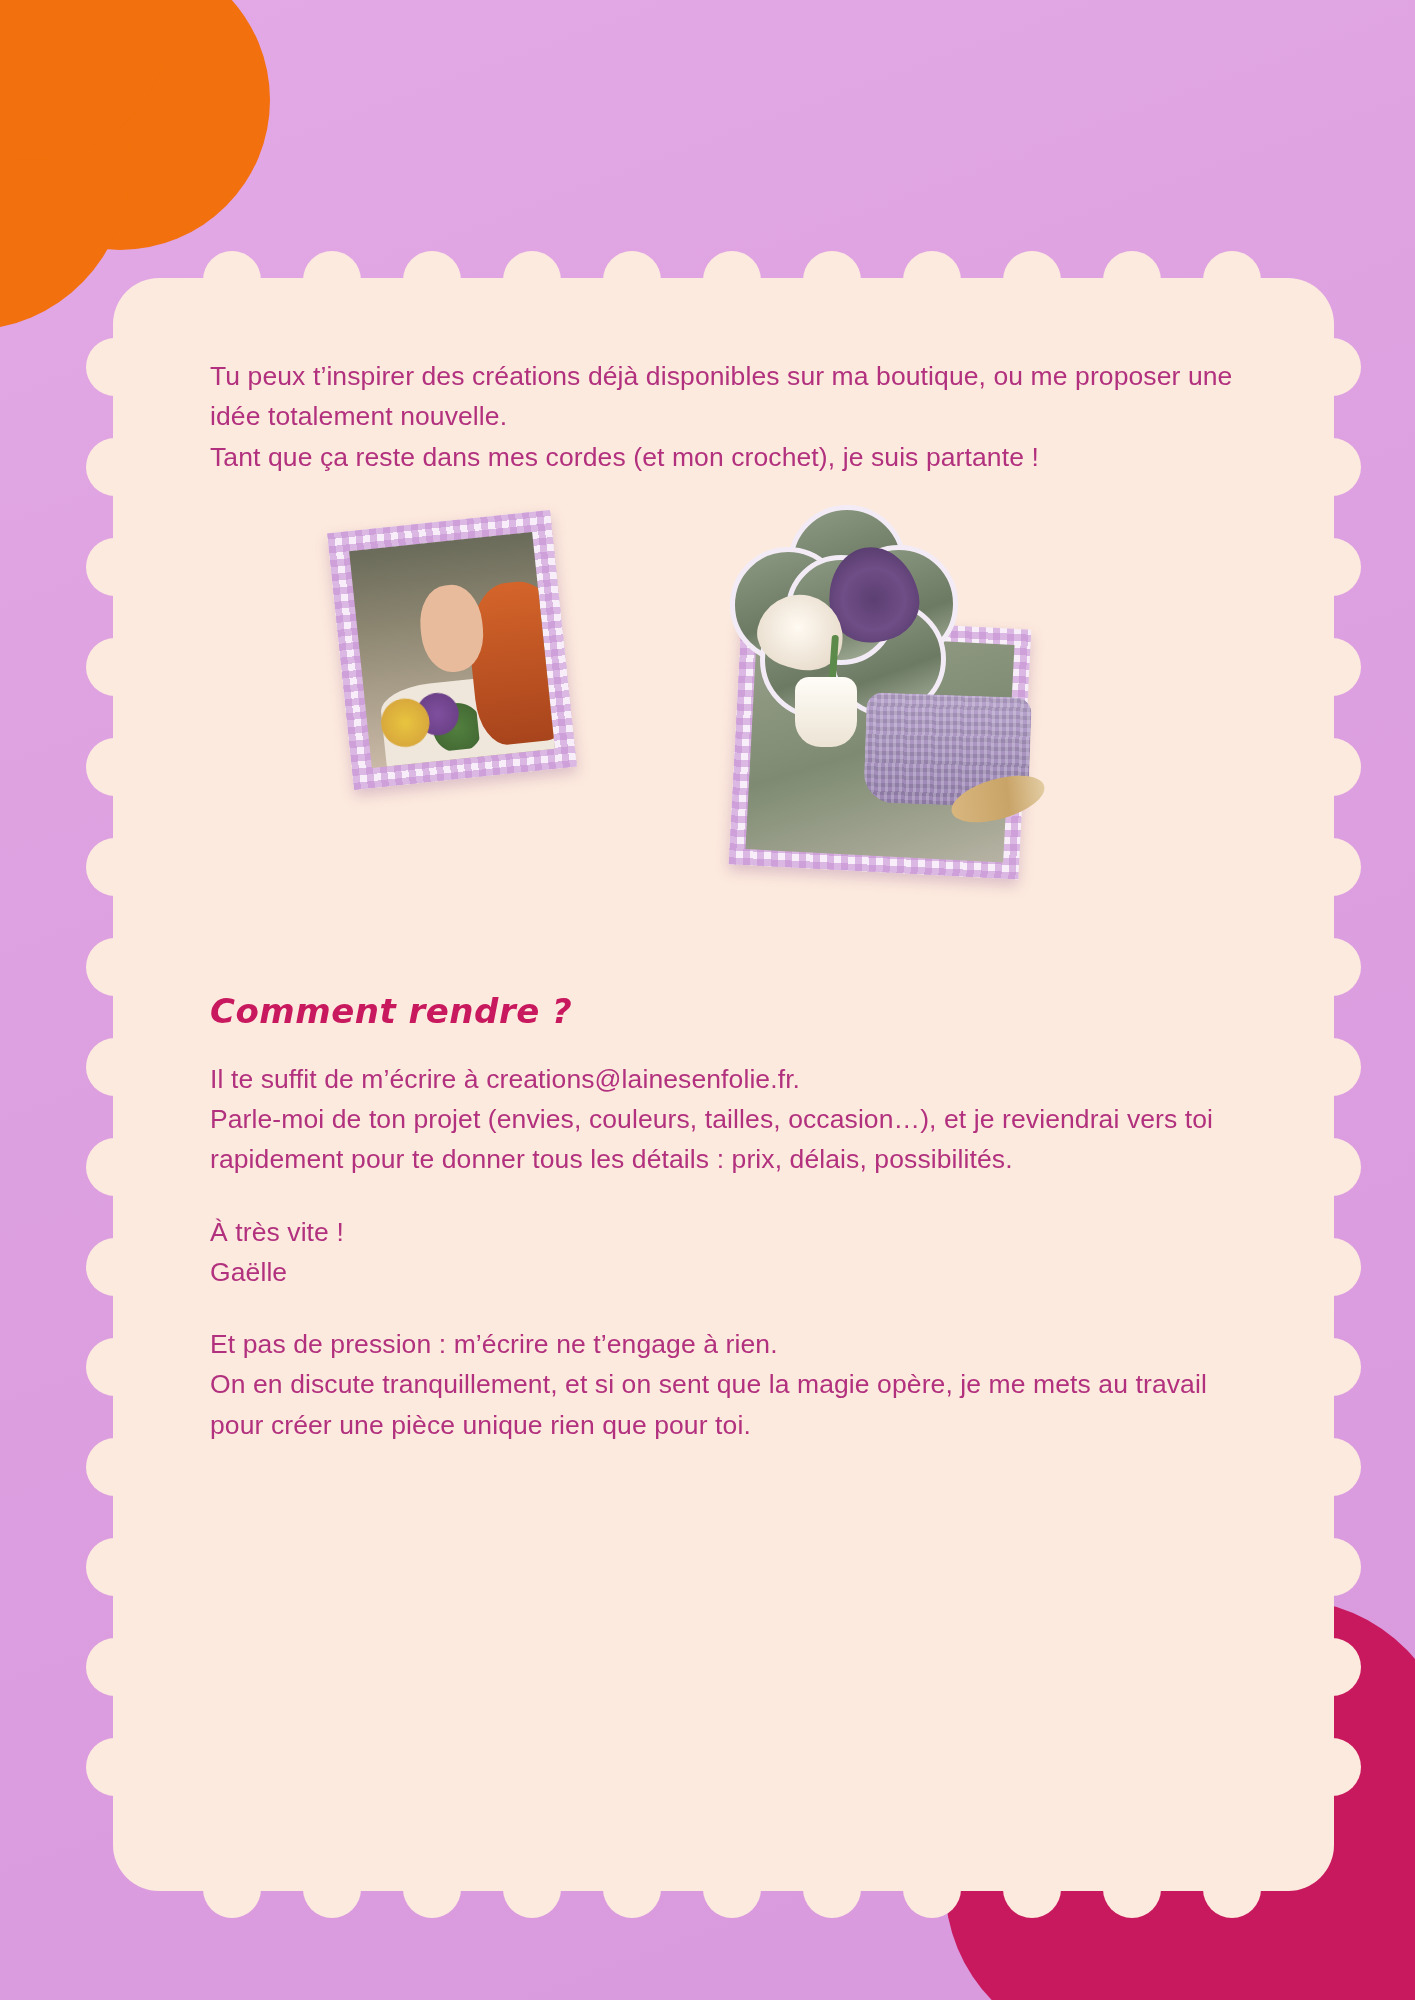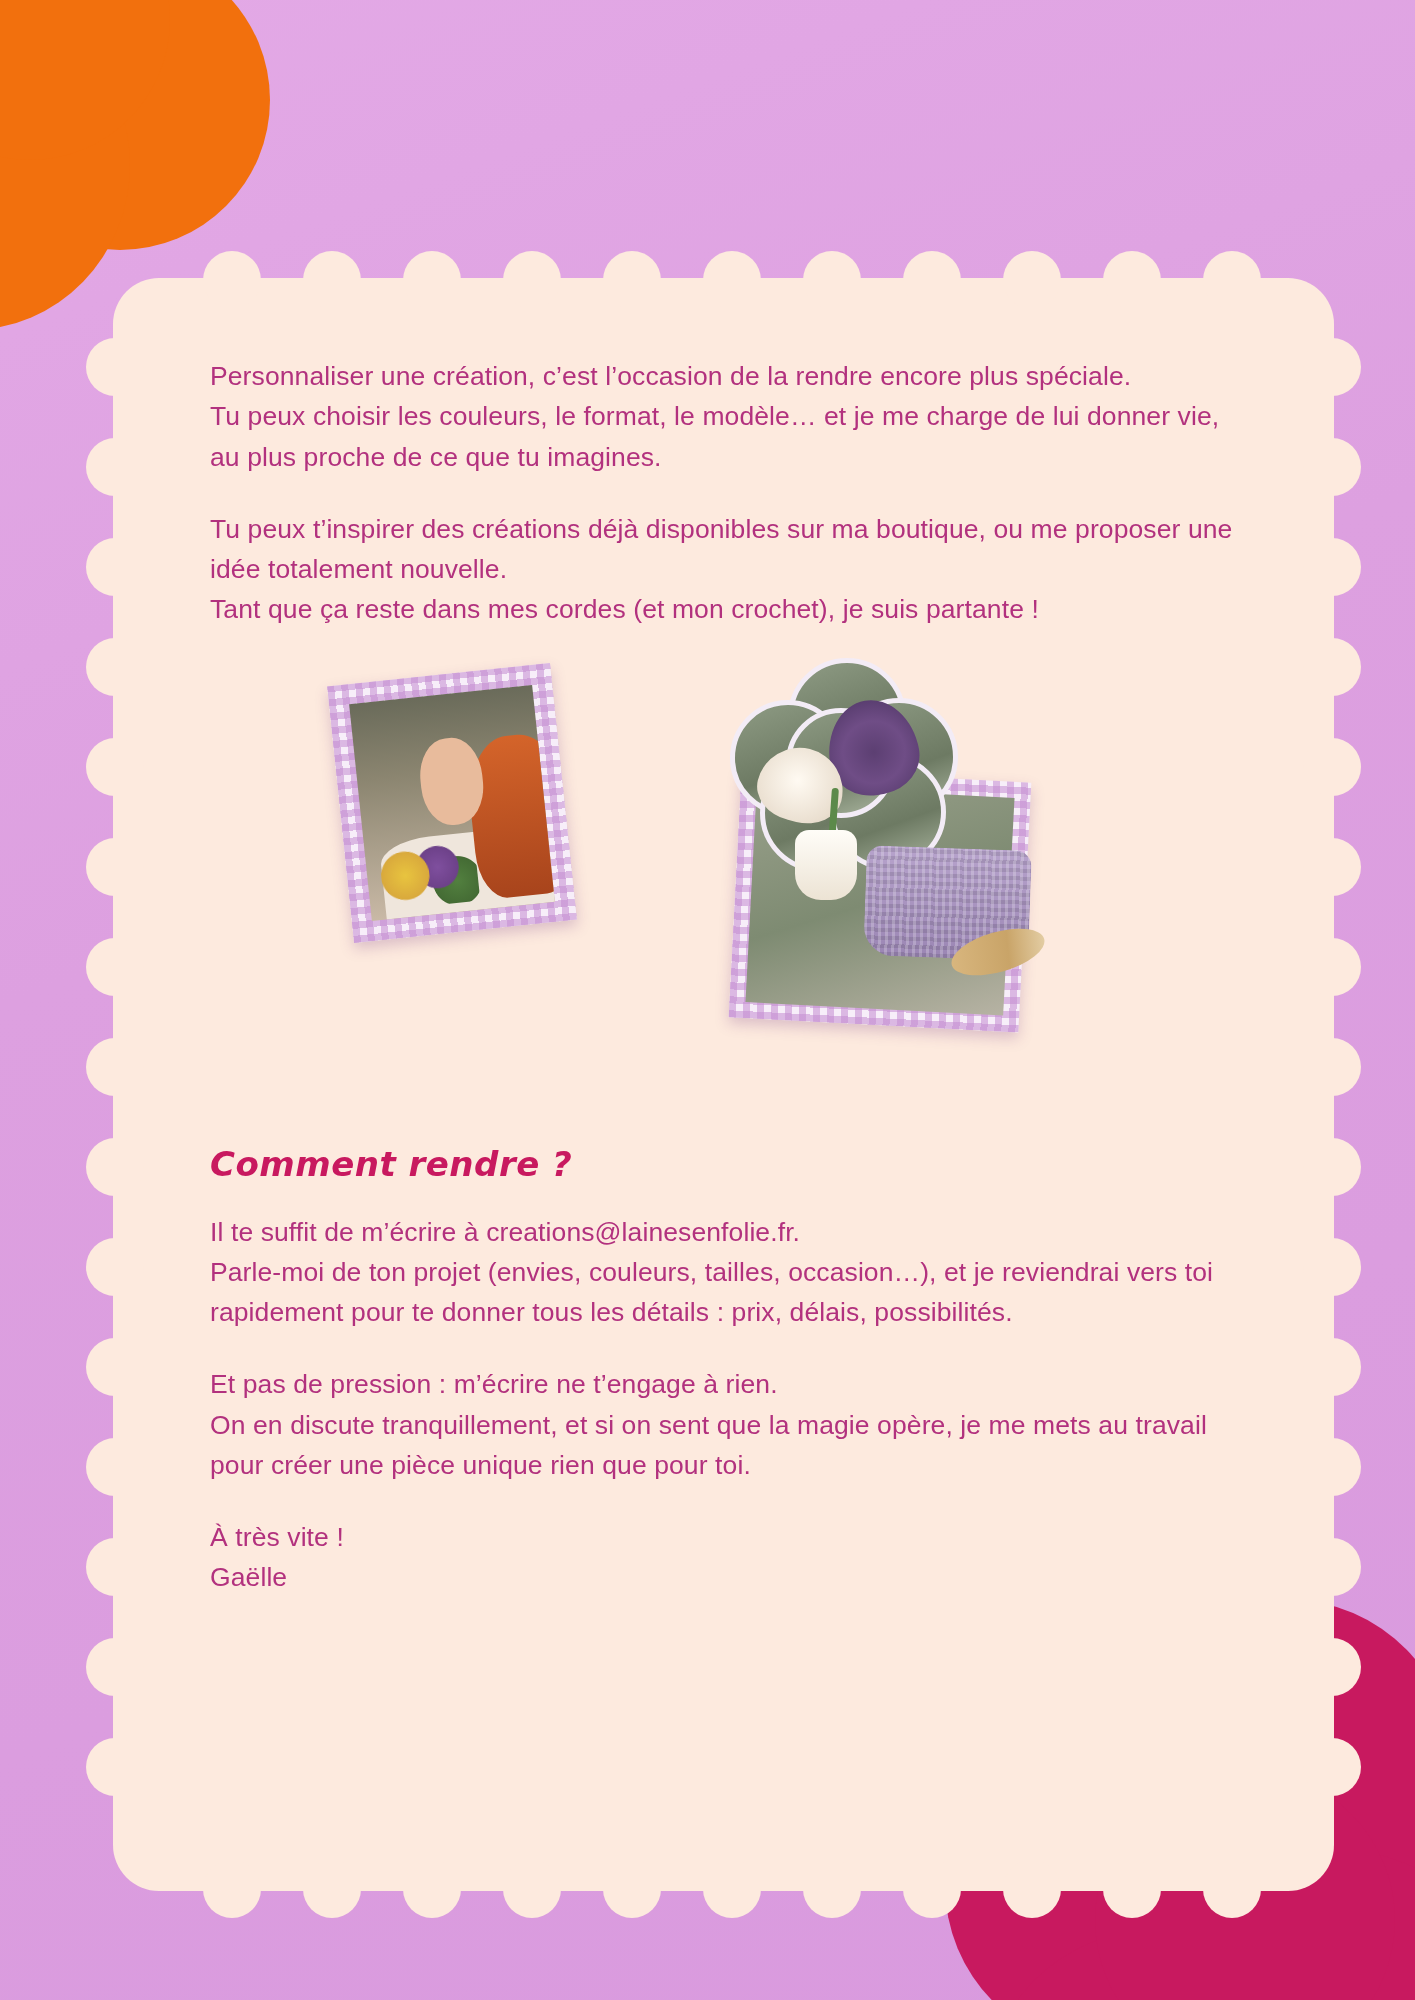--- a/index.html
+++ b/index.html
@@ -294,22 +294,20 @@
     <div class="scallop" style="bottom:-27px; left:590px;"></div>
     <div class="scallop" style="bottom:-27px; left:690px;"></div>
     <div class="scallop" style="bottom:-27px; left:790px;"></div>
     <div class="scallop" style="bottom:-27px; left:890px;"></div>
     <div class="scallop" style="bottom:-27px; left:990px;"></div>
     <div class="scallop" style="bottom:-27px; left:1090px;"></div>
 
     <div class="card-inner">
 
       <div class="body-text">
-        <p class="para" style="white-space: pre-line;">Personnaliser une création, c’est l’occasion de la rendre encore plus spéciale.
-Tu peux choisir les couleurs, le format, le modèle… et je me charge de lui donner vie, au plus proche de ce que tu imagines.</p>
         <p class="para" style="white-space: pre-line;">Tu peux t’inspirer des créations déjà disponibles sur ma boutique, ou me proposer une idée totalement nouvelle.
 Tant que ça reste dans mes cordes (et mon crochet), je suis partante !</p>
       </div>
 
       <div class="collage">
 
         <div class="polaroid p1">
           <div class="photo">
             <div class="sweater"></div>
             <div class="hair"></div>
@@ -337,22 +335,22 @@
         <div class="vase"></div>
         <div class="bag"></div>
         <div class="wheat"></div>
       </div>
 
       <div style="margin-top: 44px;">
         <h2 class="sub-head">Comment rendre ?</h2>
         <div class="body-text">
           <p class="para" style="white-space: pre-line;">Il te suffit de m’écrire à creations@lainesenfolie.fr.
 Parle-moi de ton projet (envies, couleurs, tailles, occasion…), et je reviendrai vers toi rapidement pour te donner tous les détails : prix, délais, possibilités.</p>
+          <p class="para" style="white-space: pre-line;">À très vite !
+Gaëlle</p>
           <p class="para" style="white-space: pre-line;">Et pas de pression : m’écrire ne t’engage à rien.
 On en discute tranquillement, et si on sent que la magie opère, je me mets au travail pour créer une pièce unique rien que pour toi.</p>
-          <p class="para" style="white-space: pre-line;">À très vite !
-Gaëlle</p>
         </div>
       </div>
 
     </div>
   </div>
 </div>
 
 </body></html>

